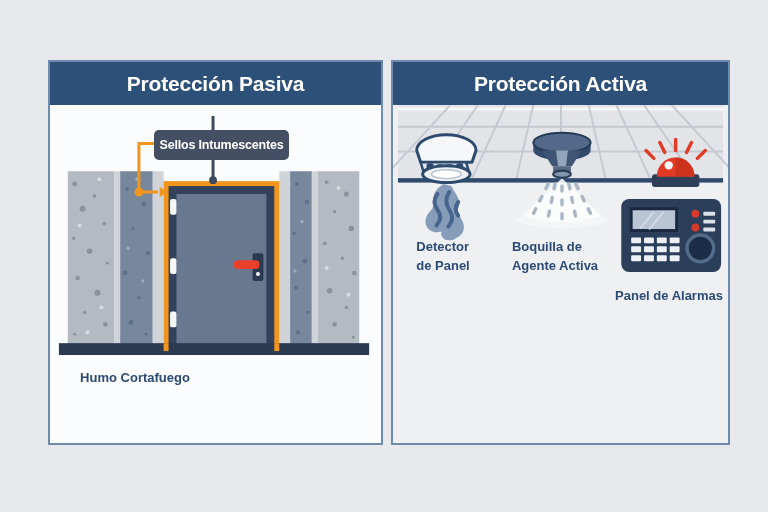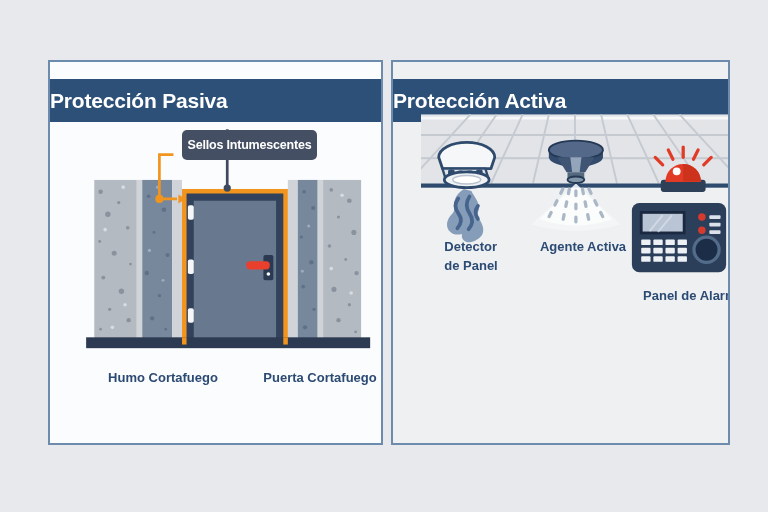--- a/index.html
+++ b/index.html
@@ -10,28 +10,28 @@
     -webkit-font-smoothing:antialiased;
   }
   .stage{position:relative;width:768px;height:512px;background:var(--page-bg,#e8e9ec);}
   .panel{
     position:absolute;top:60px;height:385px;box-sizing:border-box;
     border:2px solid var(--panel-border,#6d8cad);
   }
   .panel-left{left:48px;width:335px;background:var(--panel-left-bg,#fbfcfd);}
   .panel-right{left:391px;width:339px;background:var(--panel-right-bg,#eef0f2);}
   .panel-header{
-    position:absolute;left:0;top:17px;right:0;height:43px;
+    position:absolute;left:0;top:0;right:0;height:43px;
     background:var(--header-bg,#2d5078);
-    display:flex;align-items:center;justify-content:flex-start;
+    display:flex;align-items:center;justify-content:center;
   }
   .panel-title{
     color:var(--header-text,#fff);font-size:21px;font-weight:700;letter-spacing:-.2px;
   }
-  .panel-body{position:absolute;left:0;top:43px;right:0;bottom:0;overflow:hidden;margin-left:28px;}
+  .panel-body{position:absolute;left:0;top:43px;right:0;bottom:0;overflow:hidden;}
   .fig{position:absolute;left:0;top:0;width:100%;height:100%;display:block;}
   .callout{
     position:absolute;left:104px;top:25px;width:135px;height:30px;
     background:var(--callout-bg,#454f63);border-radius:5px;
     display:flex;align-items:center;justify-content:center;
   }
   .callout span{
     color:var(--callout-text,#fff);font-size:12.5px;font-weight:700;letter-spacing:-.2px;white-space:nowrap;
   }
   .caption{
@@ -169,21 +169,20 @@
           <line x1="165" y1="11" x2="165" y2="74" stroke="#3d4a5e" stroke-width="3"></line>
           <circle cx="165" cy="76" r="4" fill="#3d4a5e"></circle>
         </g>
       </svg>
 
       <div class="callout">
         <span>Sellos Intumescentes</span>
       </div>
 
       <div class="caption" style="left:85px;top:263px;">Humo Cortafuego</div>
-      <div class="caption" style="left:242px;top:263px;">Puerta Cortafuego</div>
     </div>
   </section>
 
   <section class="panel panel-right">
     <header class="panel-header">
       <span class="panel-title">Protección Activa</span>
     </header>
     <div class="panel-body">
 
       <svg class="fig" viewBox="0 0 329 342" aria-hidden="true">
@@ -295,18 +294,19 @@
           </g>
           <circle cx="306" cy="145" r="13.5" fill="#1c2d47" stroke="#526c8a" stroke-width="3.5"></circle>
         </g>
       </svg>
 
       <div class="caption" style="left:50px;top:132px;">
         <div>Detector</div>
         <div>de Panel</div>
       </div>
       <div class="caption" style="left:162px;top:132px;">
+        <div>Boquilla de</div>
         <div>Agente Activa</div>
       </div>
       <div class="caption" style="left:276px;top:181px;">Panel de Alarmas</div>
     </div>
   </section>
 </div>
 
 </body></html>

